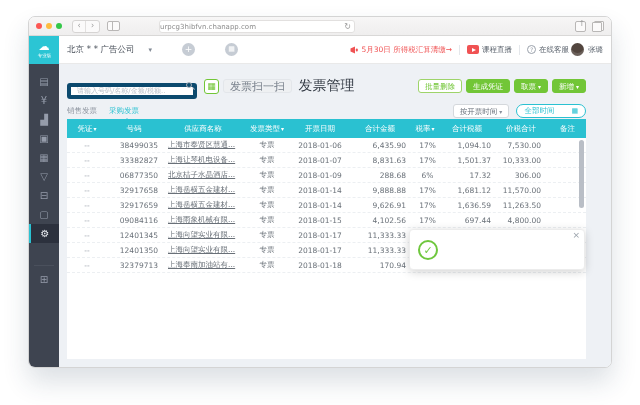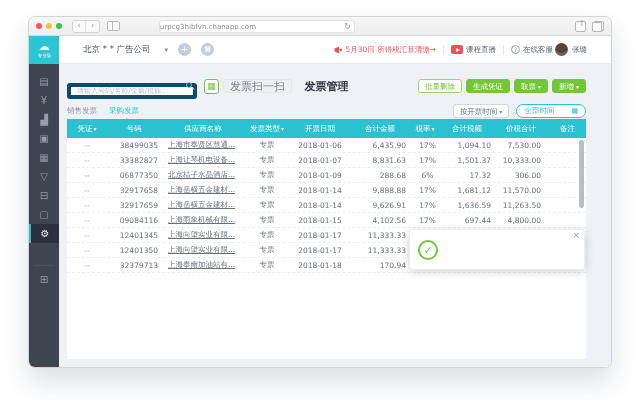--- a/index.html
+++ b/index.html
@@ -33,21 +33,21 @@
   .sidebar { width:30px; background:#3e4450; display:flex; flex-direction:column; flex:none; }
   .logo { height:28px; background:#2bc5d4; color:#fff; display:flex; flex-direction:column; align-items:center; justify-content:center; }
   .logo .cloud { font-size:11px; line-height:10px; }
   .logo .ver { font-size:5px; transform:scale(.9); }
   .nav { padding-top:8px; display:flex; flex-direction:column; }
   .nav-item { height:19px; display:flex; align-items:center; justify-content:center; color:#959caa; font-size:10px; }
   .nav-item.active { background:#2c313d; border-left:2px solid #2bc2d2; color:#e8ebf0; }
   .nav-sep { border-top:1px solid #4a505c; margin:22px 5px 4px 5px; }
 
   .main { flex:1; display:flex; flex-direction:column; background:#eef1f5; min-width:0; }
-  .topbar { height:28px; background:#fff; border-bottom:1px solid #e9e9e9; display:flex; align-items:center; padding:0 24px; }
+  .topbar { height:28px; background:#fff; border-bottom:1px solid #e9e9e9; display:flex; align-items:center; padding:0 8px;gap:20px; }
   .company { display:flex; align-items:center; font-size:8.5px; color:#474e58; }
   .company .caret { font-size:7px; color:#828a95; margin-left:14px; }
   .circlebtn { width:13px; height:13px; border-radius:50%; background:#c6ccd4; color:#fff; font-size:9px; line-height:12px;
                text-align:center; margin-left:10px; }
   .circlebtn.grid { font-size:7px; line-height:13px; }
   .topR { margin-left:auto; display:flex; align-items:center; font-size:7.5px; color:#5c646e; }
   .ann { color:#f05253; display:flex; align-items:center; gap:3px; }
   .tdiv { width:1px; height:10px; background:#e4e7eb; margin:0 7px; }
   .liveicon { width:12px; height:9px; background:#f05253; border-radius:2px; position:relative; }
   .liveicon::after { content:""; position:absolute; left:4.5px; top:2.5px; border-left:4px solid #fff;
@@ -63,21 +63,21 @@
   .search { position:relative; width:130px; height:16px; }
   .search input { width:100%; height:100%; border:4px solid #0c4a6e; border-radius:3px; background:#fff;
                   font-size:7px; color:#666; padding:0 16px 0 6px; outline:none; font-family:inherit; }
   .search input::placeholder { color:#b9bfc7; }
   .mag { position:absolute; right:5px; top:4px; width:6px; height:6px; border:1px solid #a6adb6; border-radius:50%; }
   .mag::after { content:""; position:absolute; left:5px; top:5px; width:3px; height:1px; background:#a6adb6; transform:rotate(45deg); }
   .scanbtn { width:15px; height:15px; border:1px solid #72c637; border-radius:3px; background:#fff; color:#72c637;
              font-size:9px; line-height:13px; text-align:center; margin-left:7px; }
   .scanchip { height:14px; line-height:14px; background:#eef0f2; border:1px solid #e3e6ea; border-radius:3px;
               color:#79818c; font-size:11px; padding:0 6px; margin-left:4px; }
-  .pagetitle { position:absolute; left:50%; transform:translateX(-50%); font-size:11px; font-weight:bold; color:#333a44; }
+  .pagetitle { position:absolute; left:50%; transform:translateX(-50%); font-size:14px; font-weight:normal; color:#333a44; }
   .actions { margin-left:auto; display:flex; gap:4px; }
   .btn { height:14px; line-height:13px; border-radius:3px; font-size:7.5px; padding:0 6px; color:#fff; background:#72c637; border:1px solid #72c637; }
   .btn.ghost { background:#fff; color:#72c637; border:1px solid #9ed46a; }
   .btn .bcaret { font-size:6px; margin-left:2px; }
 
   .filter-row { position:absolute; left:8px; width:519px; top:39px; height:16px; display:flex; align-items:center; }
   .tabs { position:relative; display:flex; gap:12px; font-size:7.5px; }
   .tab { color:#8a919c; }
   .tab.active { color:#2ac1d1; }
   .tab-indicator { position:absolute; left:56px; bottom:-7px; width:0; height:0;

